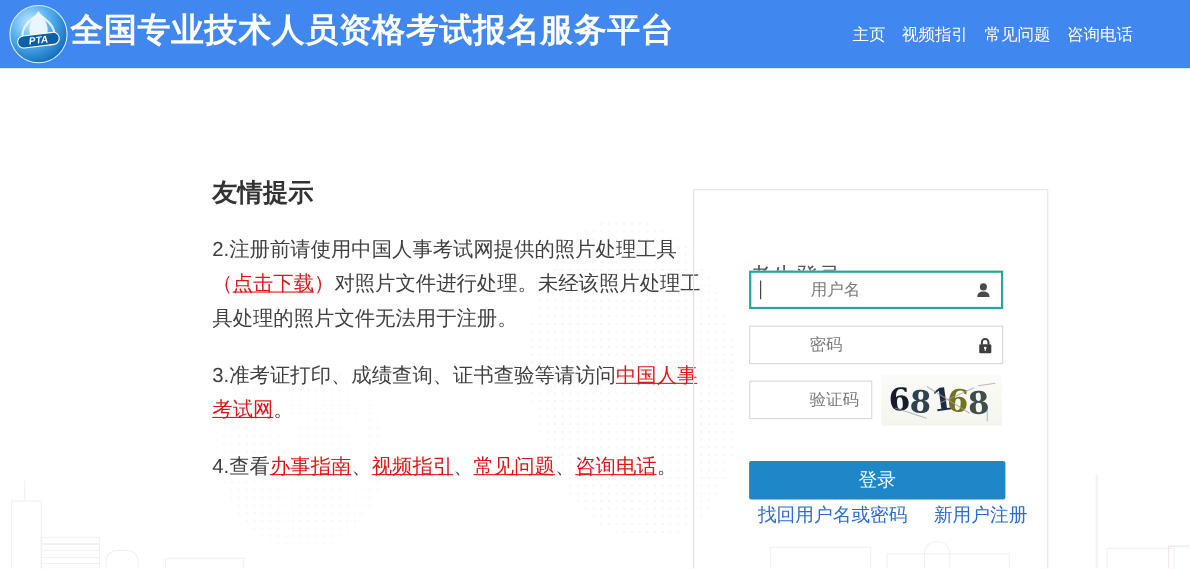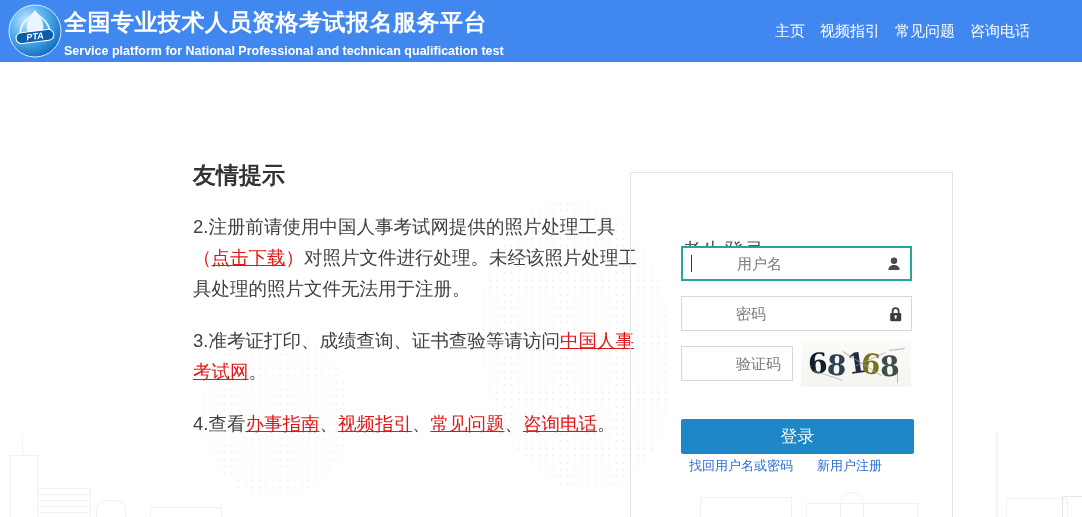--- a/index.html
+++ b/index.html
@@ -3,21 +3,21 @@
 <meta charset="utf-8">
 <style>
   html,body{margin:0;padding:0;}
   body{font-family:"Liberation Sans","DejaVu Sans",sans-serif;}
   .page{position:relative;width:1082px;height:517px;background:#ffffff;overflow:hidden;}
 
   
   .header{position:absolute;left:0;top:0;width:1082px;height:62px;background:#4187f0;}
   .logo{position:absolute;left:7px;top:3px;width:56px;height:56px;}
   .titles{position:absolute;left:64px;top:7px;color:#fff;}
-  .title{font-size:23px;font-weight:bold;letter-spacing:0.5px;white-space:nowrap;}
+  .title{font-size:30px;font-weight:bold;letter-spacing:0.5px;white-space:nowrap;}
   .subtitle{font-size:12.5px;font-weight:bold;margin-top:6px;white-space:nowrap;}
   .nav{position:absolute;right:52px;top:0;height:62px;display:flex;align-items:center;gap:15px;}
   .nav a{color:#ffffff;font-size:15px;text-decoration:none;white-space:nowrap;cursor:pointer;}
 
   
   .map-dots{position:absolute;background-image:radial-gradient(#ededed 1.1px,transparent 1.1px);background-size:7px 7px;opacity:.55;}
   .dots-a{left:480px;top:200px;width:190px;height:290px;border-radius:45% 55% 40% 60%;}
   .dots-b{left:200px;top:330px;width:150px;height:170px;border-radius:50%;opacity:.4;}
   .bld{position:absolute;border:1px solid #f1f1f1;background:transparent;}
   .bld-lines{background:repeating-linear-gradient(#ffffff 0 5px,#f1f1f1 5px 6px);}
@@ -53,21 +53,21 @@
   .captcha-img .d:nth-of-type(4){left:60px;top:7px;transform:rotate(5deg);}
   .captcha-img .d:nth-of-type(5){left:79px;top:9px;transform:rotate(-3deg);}
   .noise{position:absolute;background:#9aa0a6;opacity:.7;}
   .n1{left:38px;top:22px;width:46px;height:1px;transform:rotate(32deg);}
   .n2{left:52px;top:18px;width:34px;height:1px;transform:rotate(-24deg);}
   .n3{left:88px;top:8px;width:16px;height:1px;transform:rotate(-8deg);}
   .n4{left:96px;top:32px;width:1px;height:10px;}
   .n5{left:12px;top:34px;width:30px;height:1px;transform:rotate(18deg);}
 
   .btn-login{position:absolute;left:50px;top:246px;width:233px;height:35px;background:#1d87c8;color:#fff;font-size:17px;border:none;border-radius:2px;display:flex;align-items:center;justify-content:center;cursor:pointer;font-family:inherit;}
-  .panel-links{position:absolute;left:58px;top:284px;display:flex;gap:24px;font-size:13px;}
+  .panel-links{position:absolute;left:58px;top:284px;display:flex;gap:24px;font-size:17px;}
   .panel-links a{color:#2a6bd4;text-decoration:none;white-space:nowrap;cursor:pointer;}
 </style>
 </head>
 <body>
 
 <div class="page">
 
   <div class="map-dots dots-a"></div>
   <div class="map-dots dots-b"></div>
   <div class="bld" style="left:10px;top:455px;width:26px;height:62px;"></div>
@@ -95,21 +95,20 @@
       <path d="M28 7 C 19 18, 15 28, 28 37 C 41 28, 37 18, 28 7 Z" fill="#eef8ff" opacity="0.95"></path>
       <path d="M28 10 C 12 20, 10 30, 18 38" stroke="#eef8ff" stroke-width="2" fill="none" opacity="0.85"></path>
       <path d="M28 10 C 44 20, 46 30, 38 38" stroke="#eef8ff" stroke-width="2" fill="none" opacity="0.85"></path>
       <g transform="rotate(-7 28 34)">
         <rect x="9" y="28" width="38" height="11" rx="5.5" fill="#0b5ea8" stroke="#ffffff" stroke-width="1"></rect>
         <text x="28" y="36.5" text-anchor="middle" font-size="9" font-weight="bold" font-style="italic" fill="#ffffff" font-family="Liberation Sans, DejaVu Sans, sans-serif">PTA</text>
       </g>
     </svg>
     <div class="titles">
       <div class="title">全国专业技术人员资格考试报名服务平台</div>
-      <div class="subtitle">Service platform for National Professional and technican qualification test</div>
     </div>
     <div class="nav">
       <a>主页</a>
       <a>视频指引</a>
       <a>常见问题</a>
       <a>咨询电话</a>
     </div>
   </div>
 
   <div class="notice">

